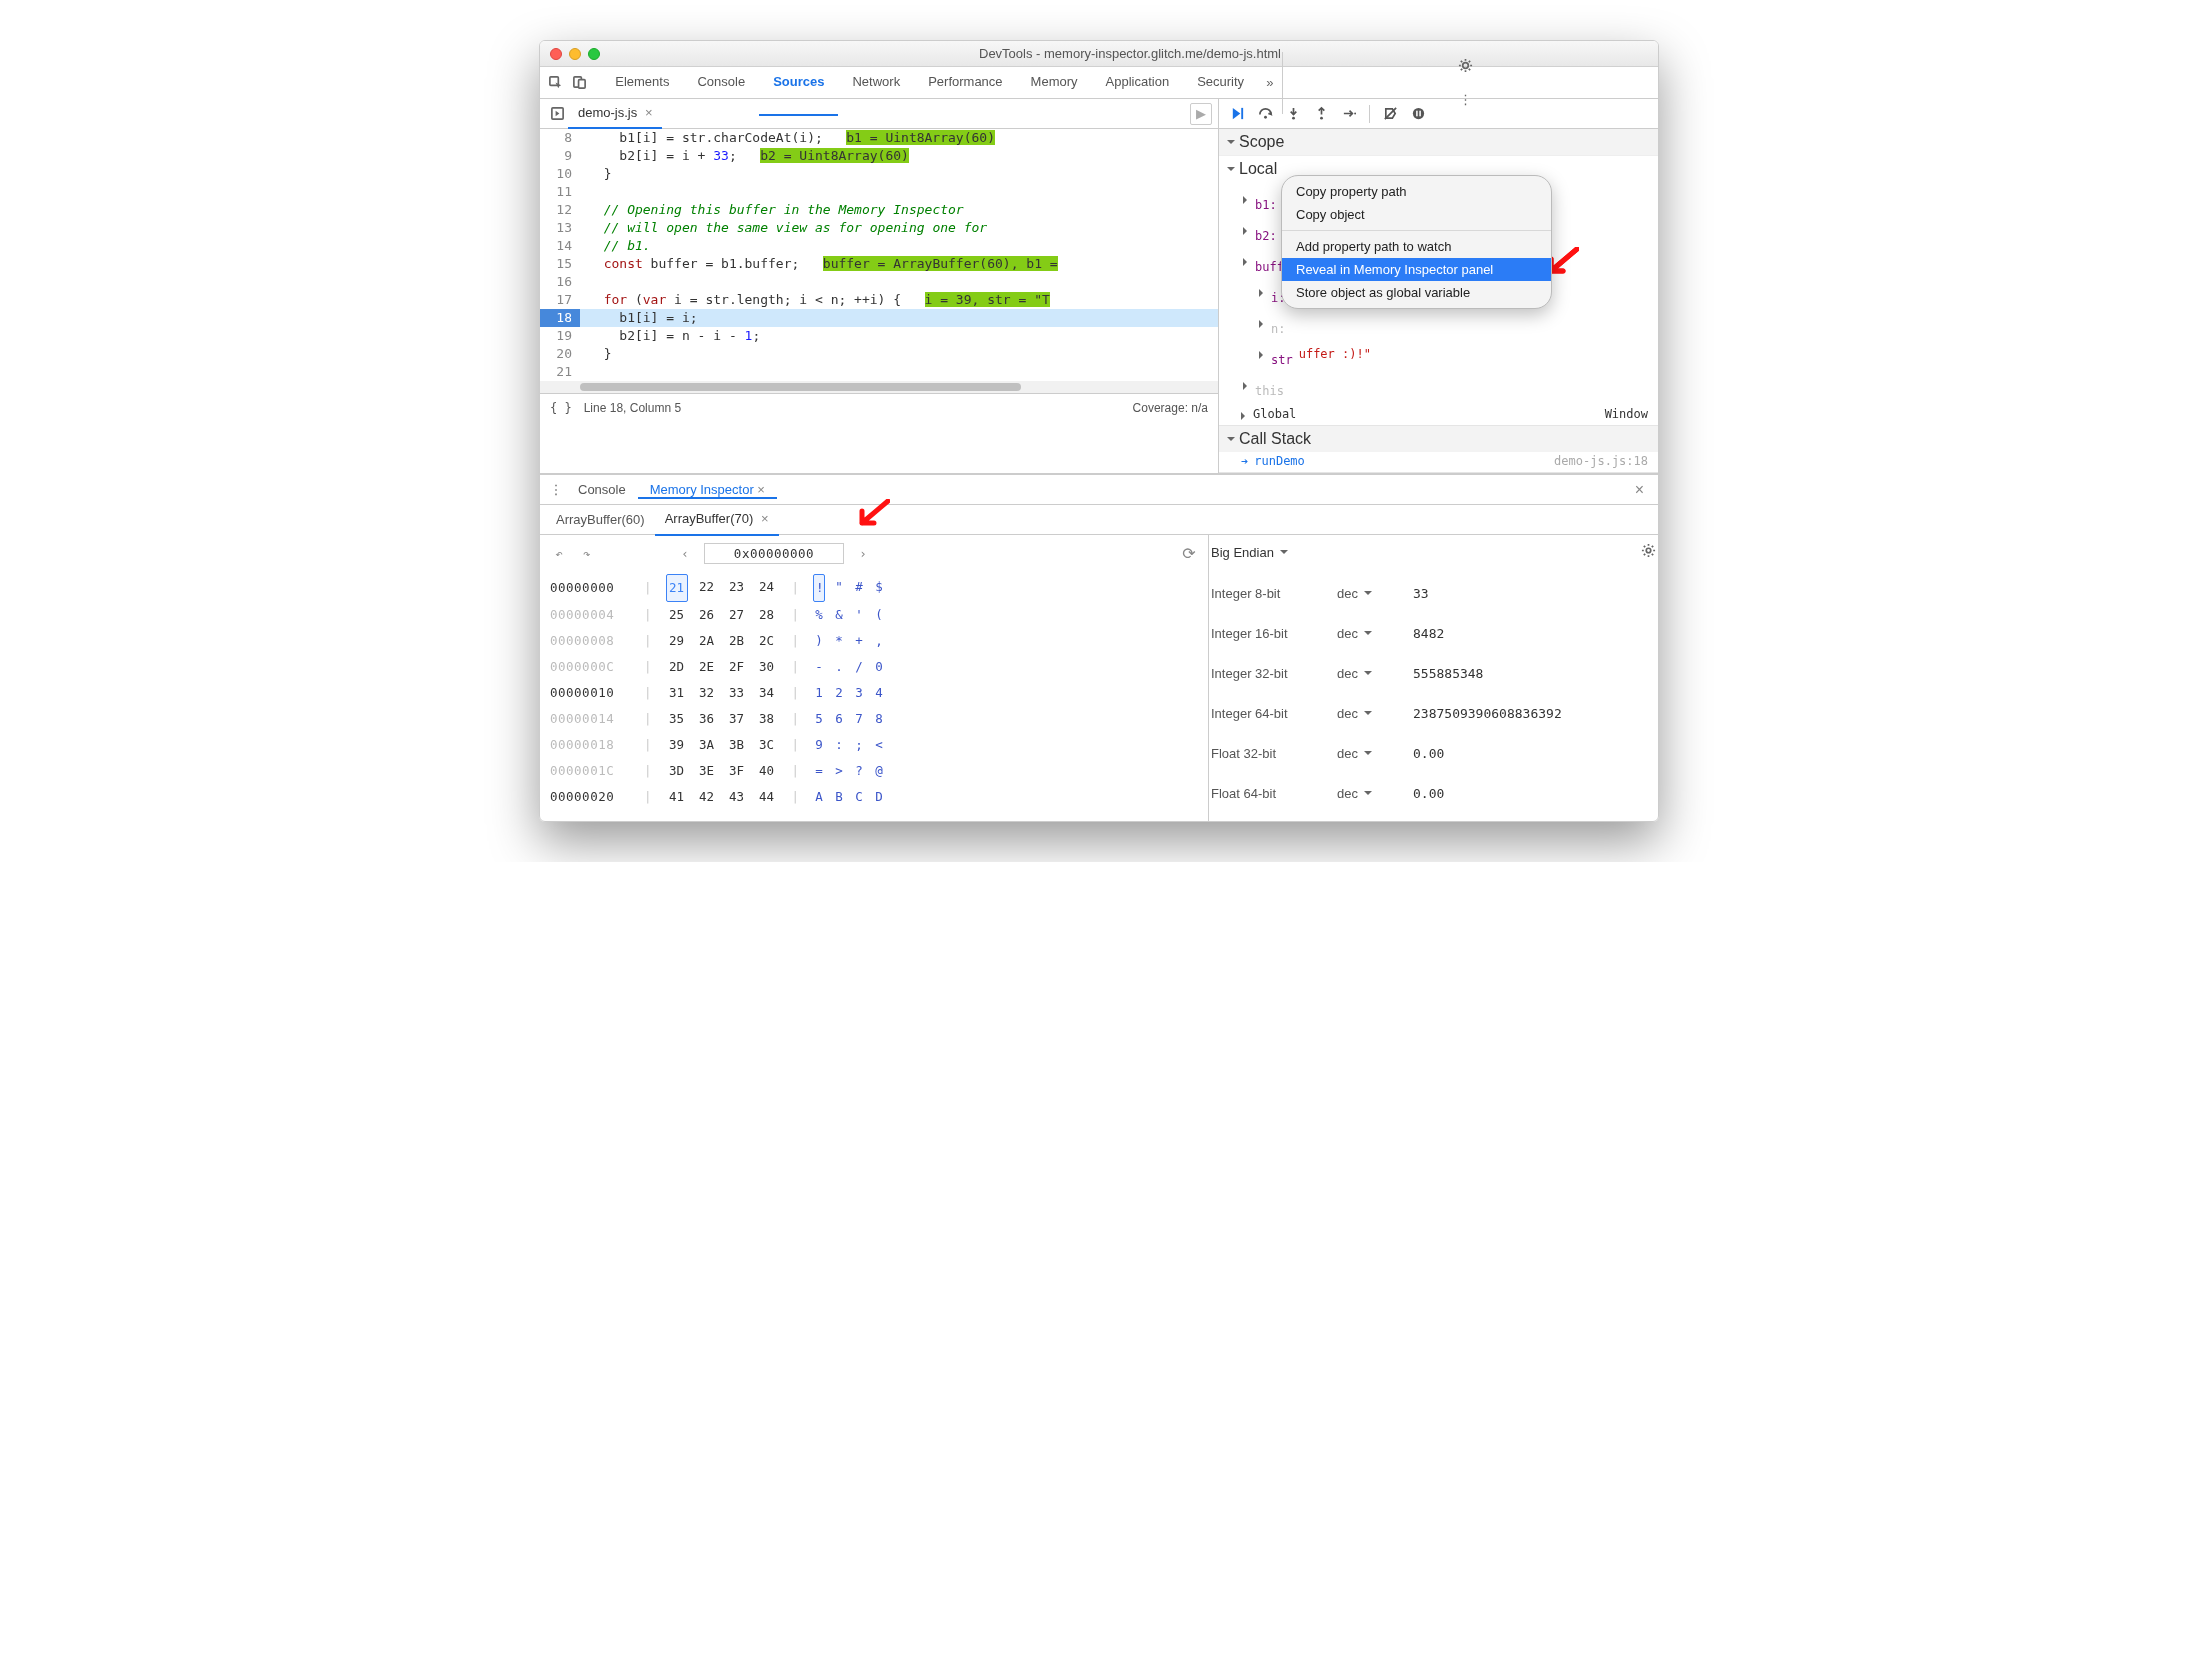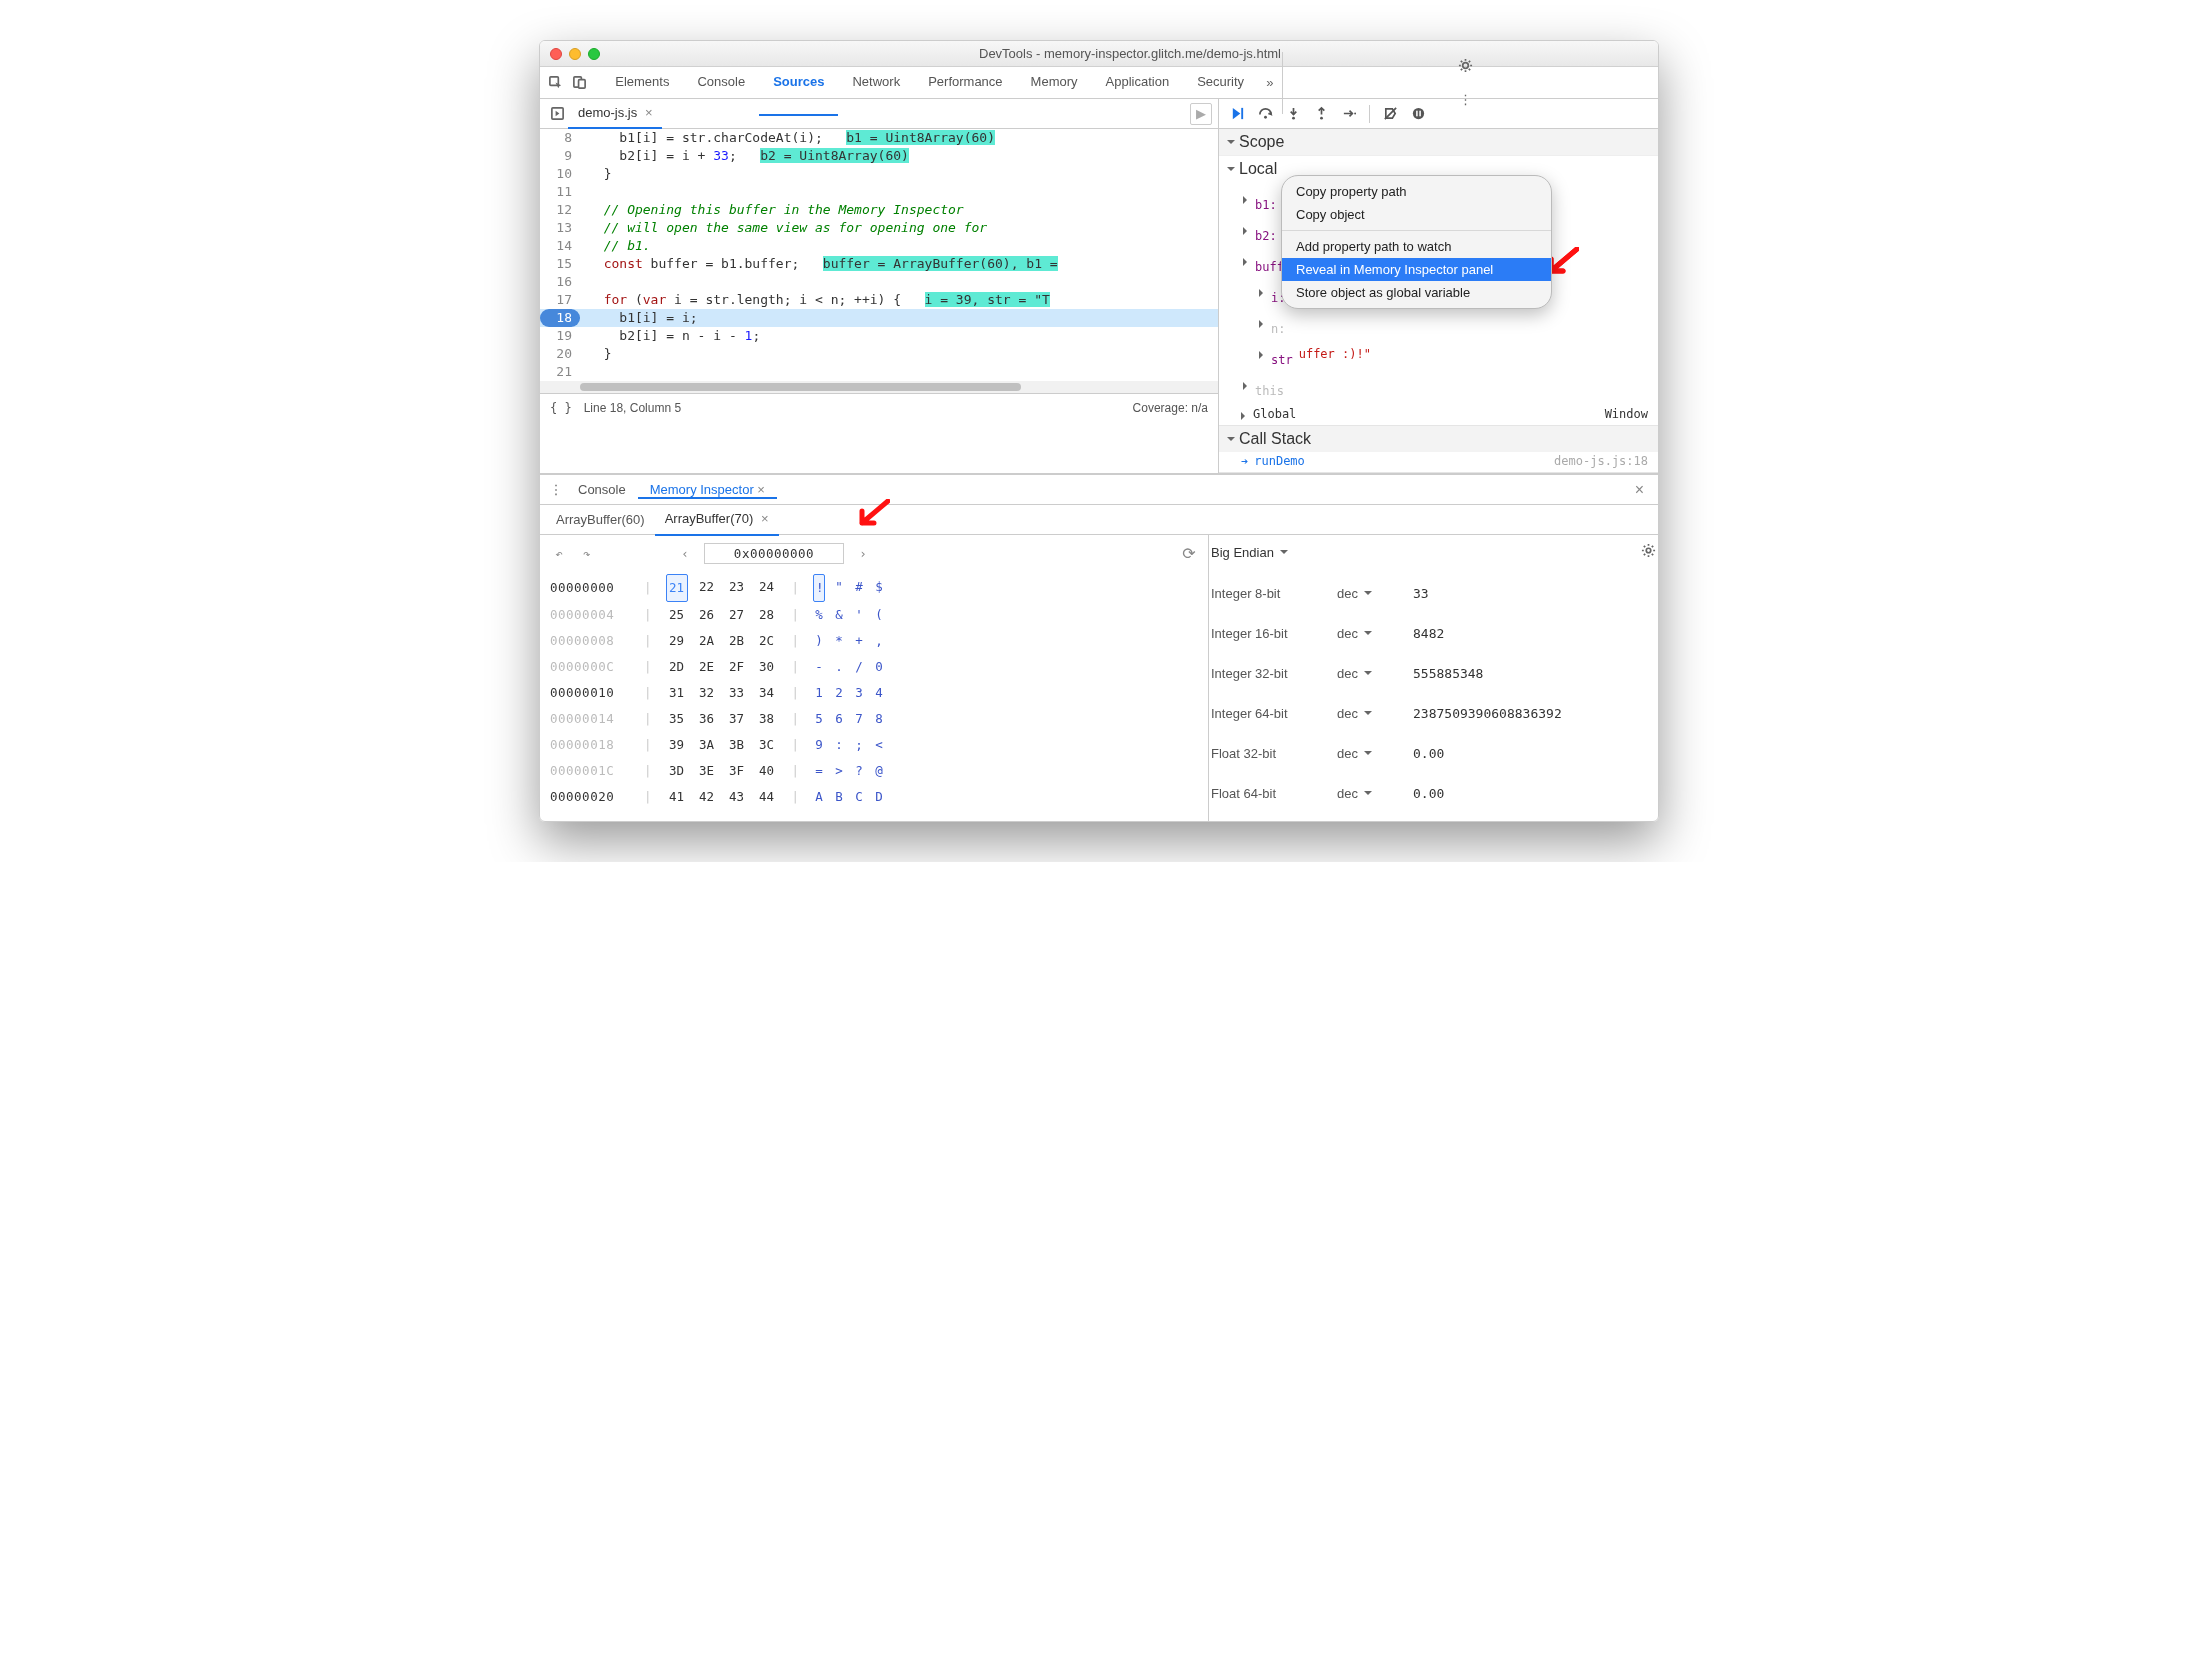--- a/index.html
+++ b/index.html
@@ -55,23 +55,23 @@
 .filetabs .ftab { padding: 0 10px; line-height: 29px; color: #333; border-bottom: 2px solid #1a73e8; }
 .filetabs .ftab .x { color: #888; margin-left: 4px; cursor: pointer; }
 .filetabs .spacer { flex: 1; }
 .filetabs .playicon { width:22px; height:22px; display:flex; align-items:center; justify-content:center; color:#aaa; border:1px solid #ccc; border-radius:2px; }
 
 .code { font-family: Menlo, Consolas, monospace; font-size: 13px; overflow: hidden; }
 .codeline { display: flex; line-height: 18px; height: 18px; white-space: pre; }
 .gutter { width: 40px; text-align: right; padding-right: 8px; color: #888; flex-shrink:0; }
 .codeline .src { flex: 1; padding-left: 8px; overflow: hidden; }
 .codeline.exec { background: #cfe8fc; }
-.codeline.exec .gutter { background: #4688db; color: #fff; position: relative; border-radius: 9px; }
+.codeline.exec .gutter { background: #4688db; color: #fff; position: relative; }
 .codeline.exec .gutter::after { content:""; position:absolute; right:-9px; top:0; border:9px solid transparent; border-left-color:#4688db; }
-.hl { background: #5eead4; }
+.hl { background: #84cc16; }
 .kw { color: #a31515; }
 .com { color: #008000; font-style: italic; }
 .num { color: #1a1aff; }
 .codefoot { display: flex; align-items: center; height: 28px; border-top: 1px solid #ccc; padding: 0 10px; color: #555; font-size: 12px; }
 .codefoot .curly { font-family: Menlo, monospace; margin-right: 12px; }
 .codefoot .spacer { flex:1; }
 .hscroll { height: 12px; background: #f1f1f1; position: relative; }
 .hscroll .thumb { position:absolute; left:40px; top:2px; height:8px; width:65%; background:#c0c0c0; border-radius:4px; }
 
 .dbgtoolbar { display: flex; align-items: center; height: 30px; border-bottom: 1px solid #ccc; padding: 0 6px; gap: 4px; }

